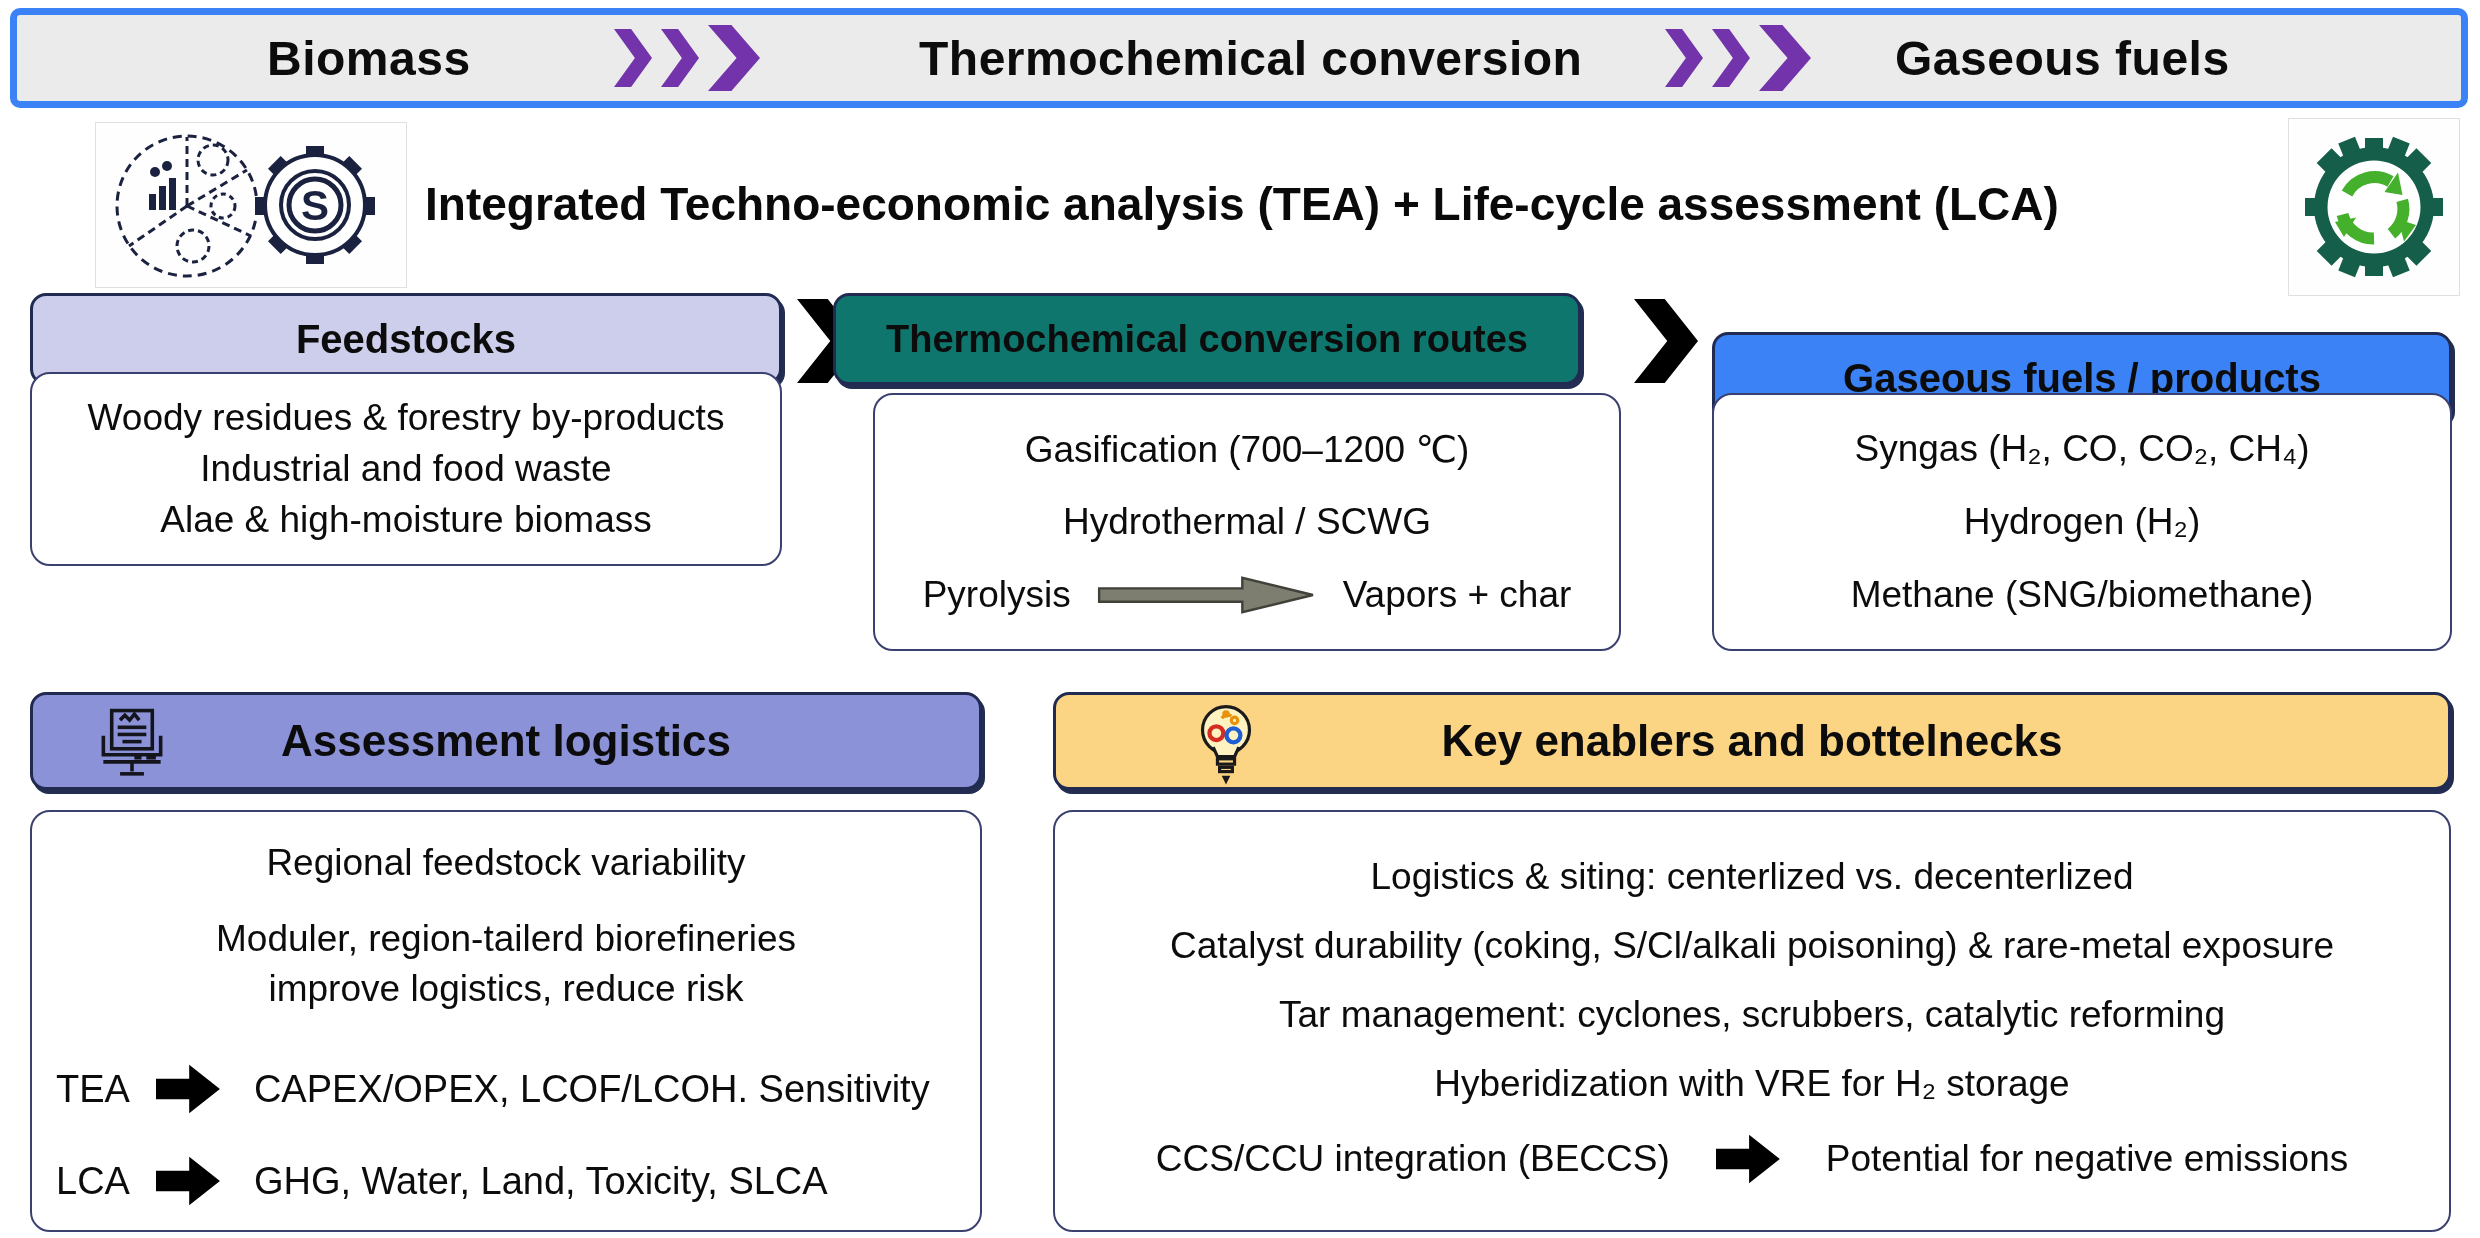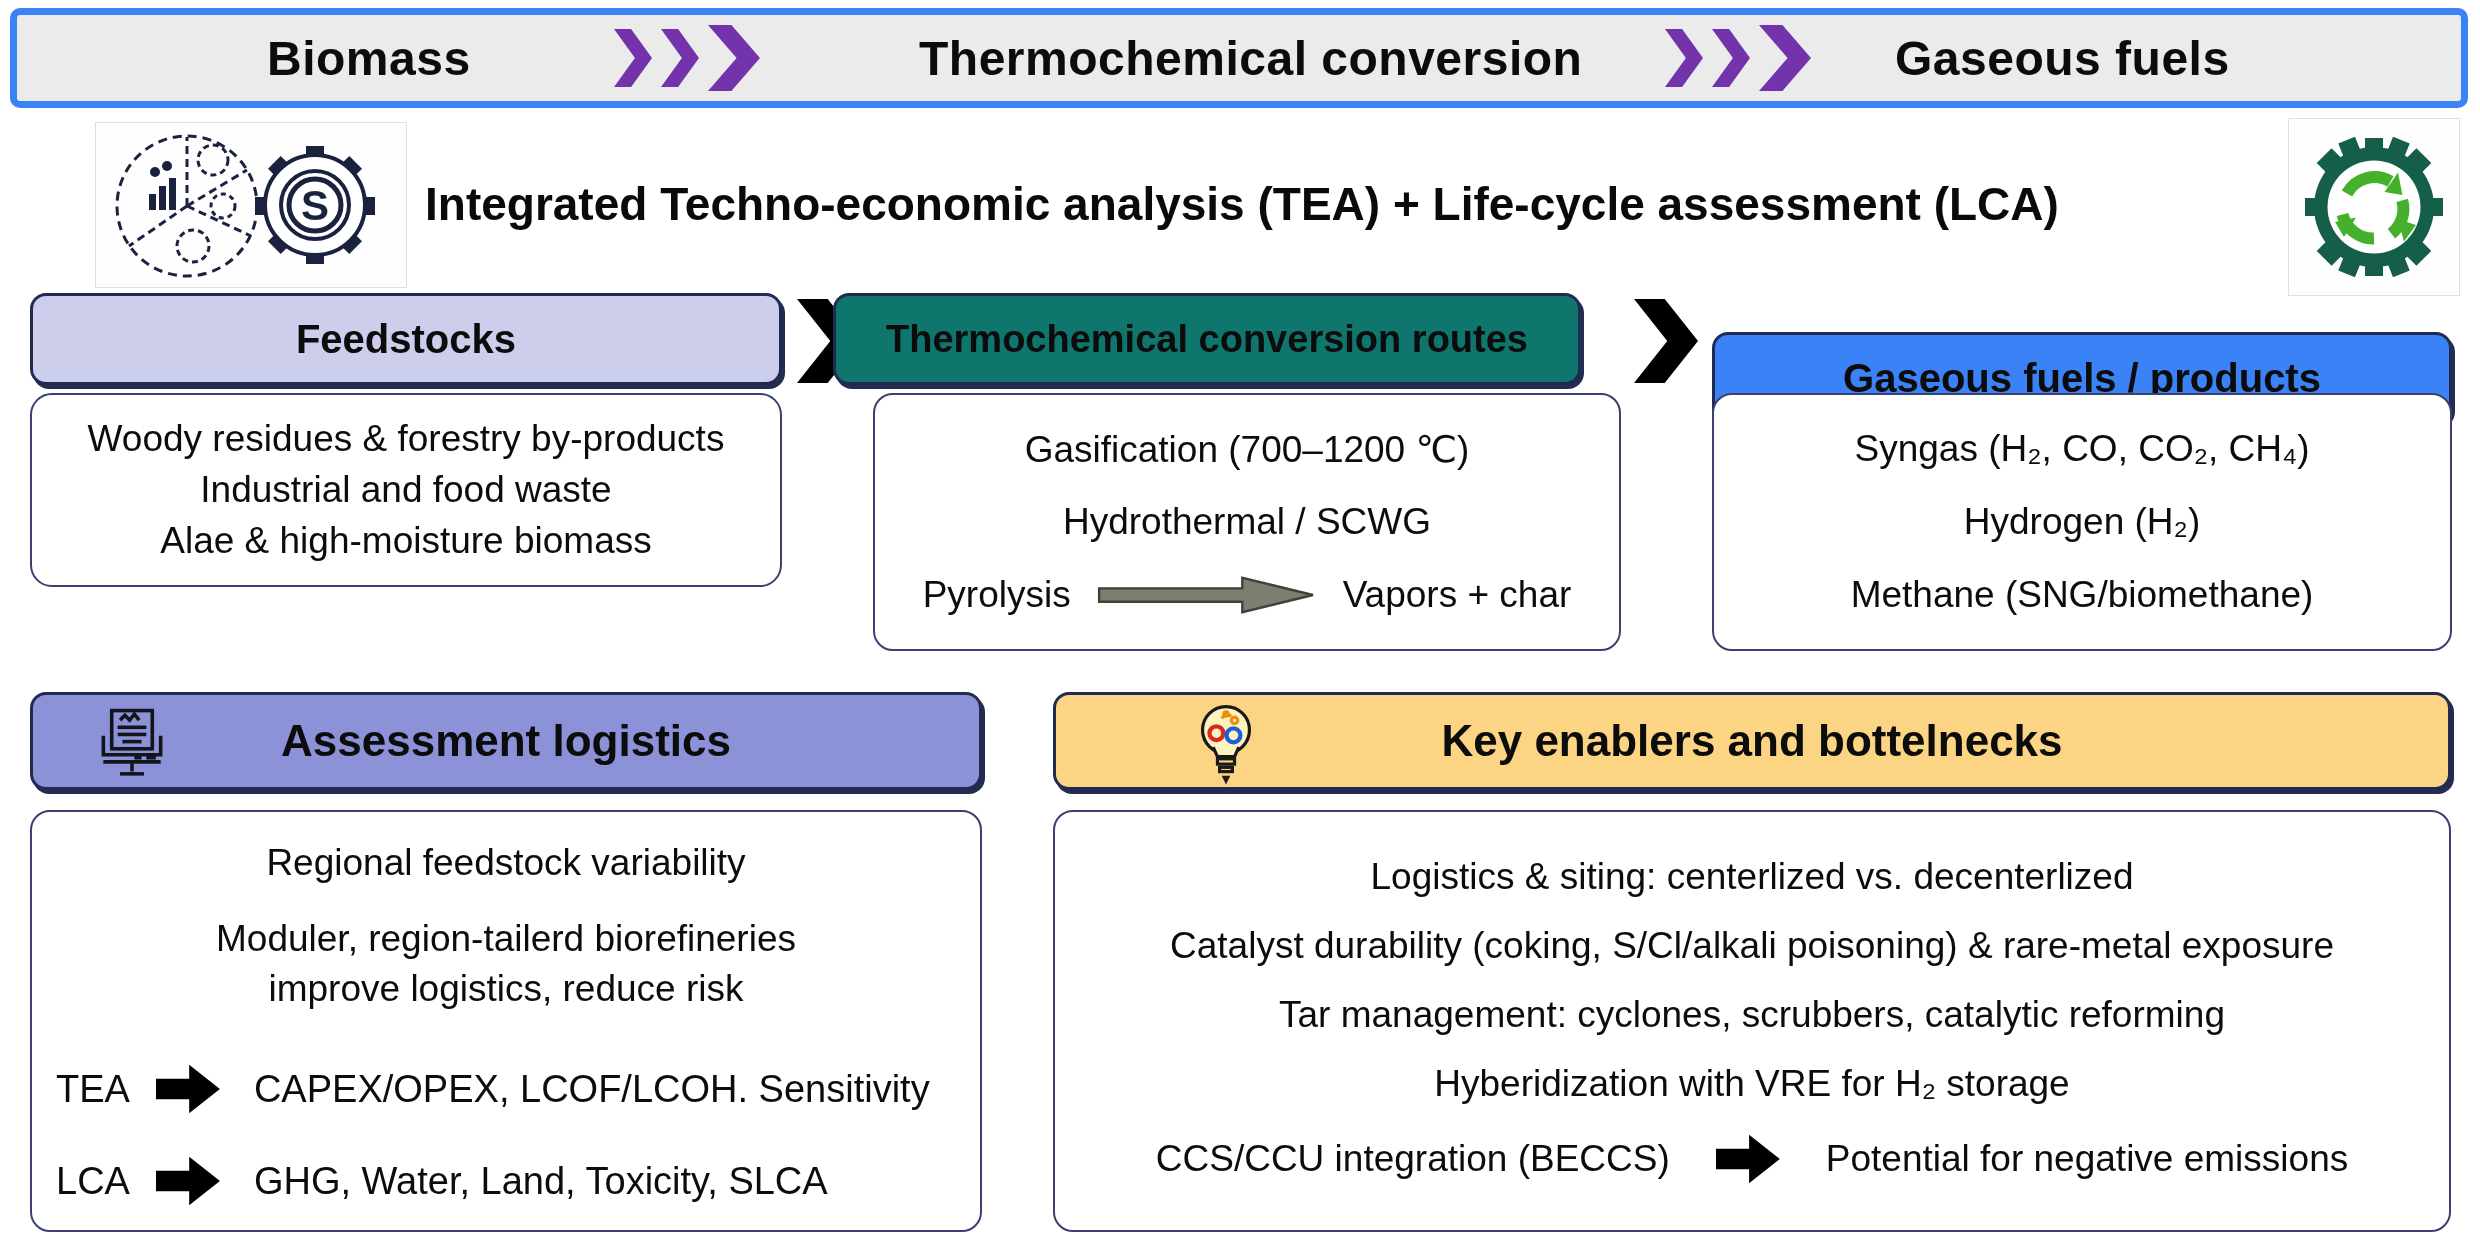--- a/index.html
+++ b/index.html
@@ -154,21 +154,21 @@
   </div>
   <div class="abs blk-chv" style="left:797px;top:299px;width:64px;height:84px;"></div>
   <div class="abs hdr" style="left:833px;width:748px;background:#0f766e;font-size:38px;">
     <span>Thermochemical conversion routes</span>
   </div>
   <div class="abs blk-chv" style="left:1634px;top:299px;width:64px;height:84px;"></div>
   <div class="abs hdr" style="left:1712px;width:740px;background:#3b82f6;font-size:40px;margin-top:39px;">
     <span>Gaseous fuels / products</span>
   </div>
 
-  <div class="abs cbox" style="left:30px;top:393px;width:752px;height:194px;border-radius:22px;">
+  <div class="abs cbox" style="left:30px;top:372px;width:752px;height:194px;">
     <div class="line">Woody residues &amp; forestry by-products</div>
     <div class="line">Industrial and food waste</div>
     <div class="line">Alae &amp; high-moisture biomass</div>
   </div>
 
   <div class="abs cbox" style="left:873px;top:393px;width:748px;height:258px;">
     <div class="line">Gasification (700–1200 ℃)</div>
     <div class="line">Hydrothermal / SCWG</div>
     <div class="line rowflex" style="gap:26px;">
       <span>Pyrolysis</span>

